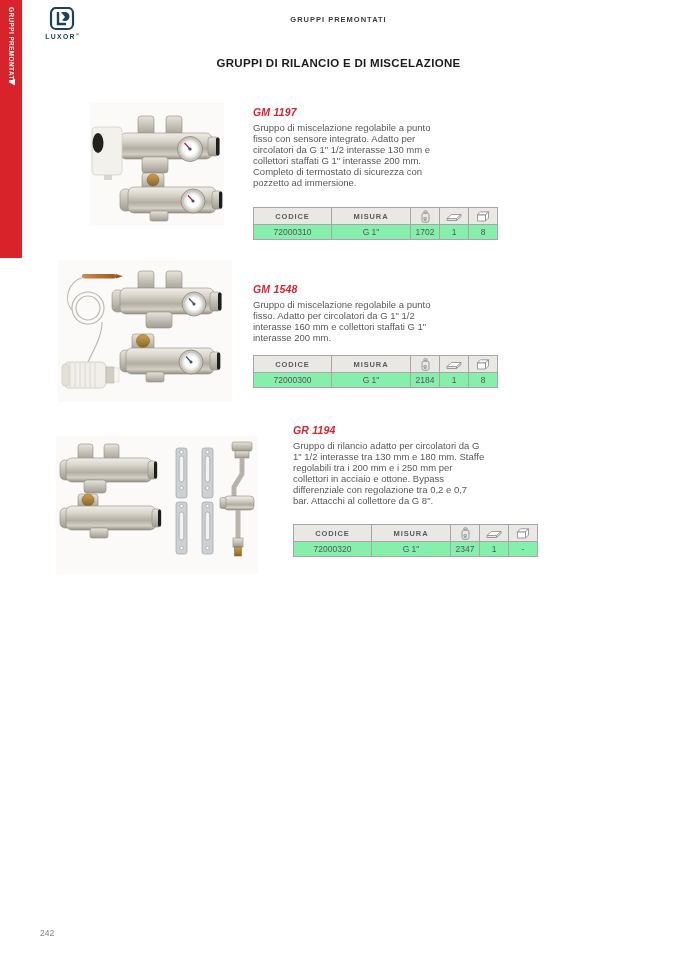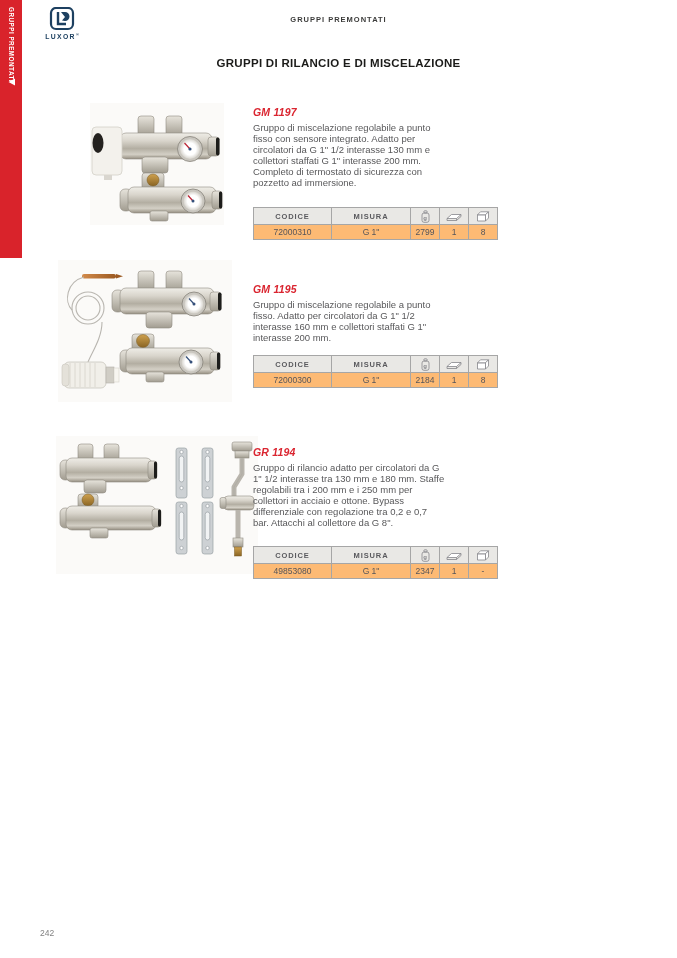--- a/index.html
+++ b/index.html
@@ -21,21 +21,21 @@
   .kicker{position:absolute;left:0;top:15px;width:677px;text-align:center;
     font-size:7.5px;font-weight:700;letter-spacing:1px;color:#3b3b3a;}
   .page-title{position:absolute;left:0;top:57px;width:677px;text-align:center;
     font-size:11.5px;font-weight:800;letter-spacing:0.3px;color:#1b1b19;}
 
   .product-image{position:absolute;}
   .product-info{position:absolute;left:253px;width:244px;}
   .product-name{margin:0;font-size:10.5px;font-weight:800;color:#da2530;letter-spacing:0.2px;line-height:13px;font-style:italic;}
   .product-desc{margin:4px 0 0 0;width:192px;font-size:9.5px;line-height:10.9px;color:#58585a;}
 
-  table.spec{position:absolute;left:0;width:244px;border-collapse:collapse;table-layout:fixed;background:#fdba74;}
+  table.spec{position:absolute;left:0;width:244px;border-collapse:collapse;table-layout:fixed;background:#86efac;}
   table.spec td{border:1px solid #a6a6a6;text-align:center;vertical-align:middle;padding:0;}
   tr.thead td{height:16px;background:#e9e8e5;font-size:7.5px;font-weight:700;letter-spacing:0.9px;color:#5a5a5e;}
   tr.tdata td{height:14px;font-size:8.5px;color:#55555a;text-align:center;}
   .hicon{display:inline-block;vertical-align:middle;}
 
   .page-number{position:absolute;left:40px;top:928px;font-size:8.5px;color:#828282;}
 </style>
 </head>
 <body>
 
@@ -150,21 +150,21 @@
           <svg class="hicon" width="15" height="12" viewBox="0 0 15 12">
                 <polygon points="1.5,4.8 9.5,4.8 9.5,11 1.5,11" fill="#fff" stroke="#85858a" stroke-width="0.8"></polygon>
                 <polygon points="1.5,4.8 4.5,1.8 12.5,1.8 9.5,4.8" fill="#fff" stroke="#85858a" stroke-width="0.8"></polygon>
                 <polygon points="9.5,4.8 12.5,1.8 12.5,8 9.5,11" fill="#fff" stroke="#85858a" stroke-width="0.8"></polygon>
               </svg>
         </td>
       </tr>
       <tr class="tdata">
         <td>72000310</td>
         <td>G 1"</td>
-        <td>2799</td>
+        <td>1702</td>
         <td>1</td>
         <td>8</td>
       </tr>
     </tbody>
       </table>
   </div>
 
   <div class="product-image" style="left:58px;top:260px;">
     <svg width="174" height="142" viewBox="0 0 174 142">
       <defs>
@@ -226,21 +226,21 @@
       <rect x="152" y="92" width="10" height="18" rx="3" fill="url(#p2c)" stroke="#8e8a80" stroke-width="0.6"></rect>
       <rect x="159" y="92.5" width="3.2" height="17" rx="1.6" fill="#1d1d1b"></rect>
       <circle cx="133" cy="102" r="12" fill="#c9c6bf" stroke="#87837a" stroke-width="0.8"></circle>
       <circle cx="133" cy="102" r="9.5" fill="url(#p2g)"></circle>
       <line x1="133" y1="102" x2="128" y2="96.5" stroke="#35507a" stroke-width="1.2"></line>
       <circle cx="133" cy="102" r="1.5" fill="#35507a"></circle>
     </svg>
   </div>
 
   <div class="product-info" style="top:283px;height:106px;">
-    <h3 class="product-name">GM 1195</h3>
+    <h3 class="product-name">GM 1548</h3>
     <p class="product-desc">Gruppo di miscelazione regolabile a punto fisso. Adatto per circolatori da G 1" 1/2 interasse 160 mm e collettori staffati G 1" interasse 200 mm.</p>
     <table class="spec" style="top:72px;">
       <colgroup>
           <col style="width:78px">
           <col style="width:79px">
           <col style="width:29px">
           <col style="width:29px">
           <col style="width:29px">
         </colgroup>
       <tbody>
@@ -341,21 +341,21 @@
       <path d="M186,22 v16 l-8,13 v9" fill="none" stroke="#b9b5ad" stroke-width="5" stroke-linejoin="round"></path>
       <path d="M186,22 v16 l-8,13 v9" fill="none" stroke="#8e8a80" stroke-width="0.5" stroke-linejoin="round" opacity="0.4"></path>
       <rect x="168" y="60" width="30" height="14" rx="4" fill="url(#p3m)" stroke="#8e8a80" stroke-width="0.6"></rect>
       <rect x="164" y="61.5" width="6" height="11" rx="2" fill="url(#p3c)" stroke="#8e8a80" stroke-width="0.6"></rect>
       <path d="M182,74 v28" fill="none" stroke="#b9b5ad" stroke-width="5"></path>
       <rect x="177" y="102" width="10" height="9" fill="url(#p3c)" stroke="#8e8a80" stroke-width="0.6"></rect>
       <rect x="178.5" y="111" width="7" height="9" fill="url(#p3b)" stroke="#7a5a20" stroke-width="0.5"></rect>
     </svg>
   </div>
 
-  <div class="product-info" style="top:446px;height:134px;">
+  <div class="product-info" style="top:424px;height:134px;margin-left:40px;">
     <h3 class="product-name">GR 1194</h3>
     <p class="product-desc">Gruppo di rilancio adatto per circolatori da G 1" 1/2 interasse tra 130 mm e 180 mm. Staffe regolabili tra i 200 mm e i 250 mm per collettori in acciaio e ottone. Bypass differenziale con regolazione tra 0,2 e 0,7 bar. Attacchi al collettore da G 8".</p>
     <table class="spec" style="top:100px;">
       <colgroup>
           <col style="width:78px">
           <col style="width:79px">
           <col style="width:29px">
           <col style="width:29px">
           <col style="width:29px">
         </colgroup>
@@ -379,21 +379,21 @@
         </td>
         <td>
           <svg class="hicon" width="15" height="12" viewBox="0 0 15 12">
                 <polygon points="1.5,4.8 9.5,4.8 9.5,11 1.5,11" fill="#fff" stroke="#85858a" stroke-width="0.8"></polygon>
                 <polygon points="1.5,4.8 4.5,1.8 12.5,1.8 9.5,4.8" fill="#fff" stroke="#85858a" stroke-width="0.8"></polygon>
                 <polygon points="9.5,4.8 12.5,1.8 12.5,8 9.5,11" fill="#fff" stroke="#85858a" stroke-width="0.8"></polygon>
               </svg>
         </td>
       </tr>
       <tr class="tdata">
-        <td>49853080</td>
+        <td>72000320</td>
         <td>G 1"</td>
         <td>2347</td>
         <td>1</td>
         <td>-</td>
       </tr>
     </tbody>
       </table>
   </div>
 
   <div class="page-number">242</div>

